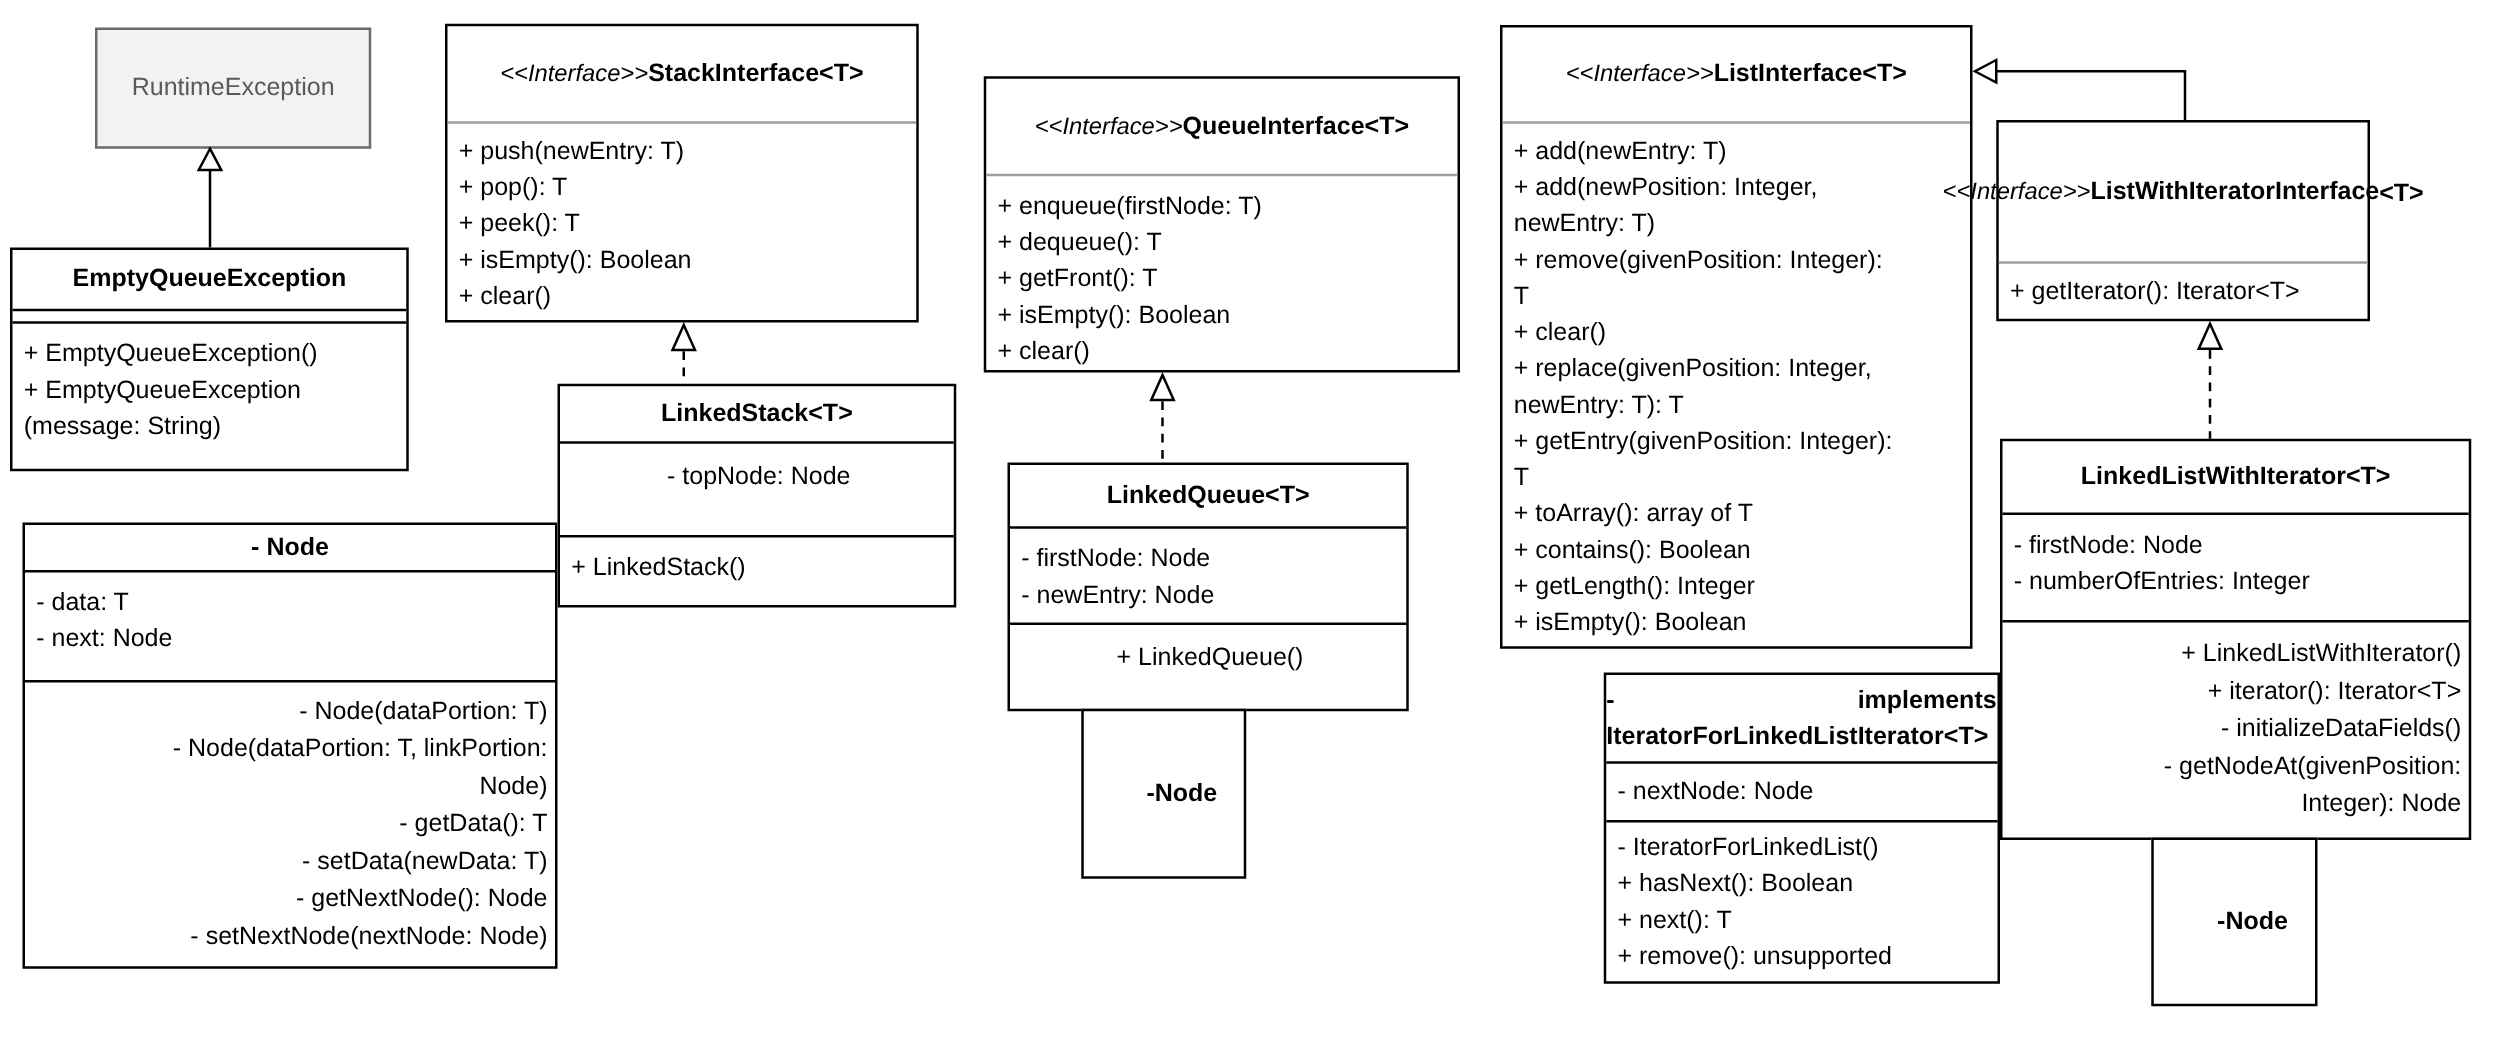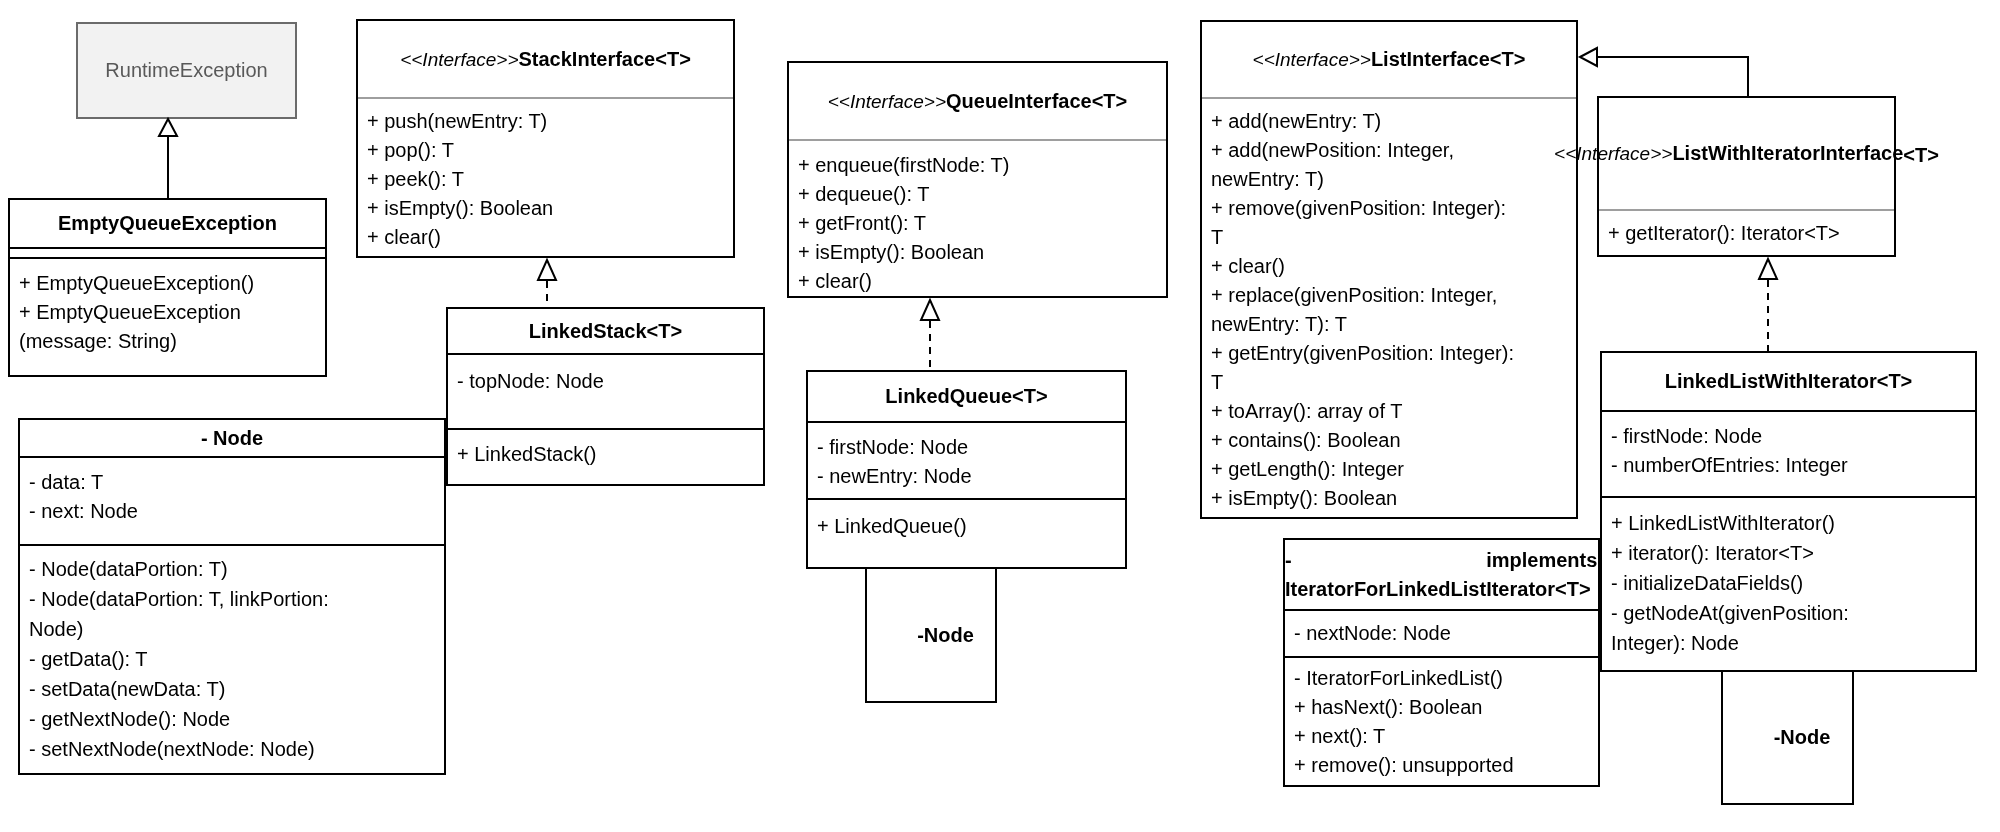--- a/index.html
+++ b/index.html
@@ -15,24 +15,24 @@
   .cmp.sep{border-top:2px solid #000;}
   .cmp.gsep{border-top:2px solid var(--interface-separator,#9e9e9e);}
   .cmp.fill{flex:1 1 auto;}
   .title-c{
     display:flex;flex-direction:row;align-items:center;justify-content:center;
     text-align:left;font-weight:bold;font-size:20px;line-height:29px;
   }
   .stereo{font-style:italic;font-weight:normal;font-size:19px;}
   .members{padding:8px 6px 0 9px;font-size:20px;}
   .members .line{line-height:29px;white-space:nowrap;}
-  .members.lh30 .line{line-height:30px;}
+  .members.lh30 .line{line-height:30px;text-align:right;}
   .members.pt6{padding-top:6px;}
   .members.pt10{padding-top:10px;}
-  .members.pt12{padding-top:12px;}
+  .members.pt12{padding-top:12px;text-align:center;}
   .muted{
     background:var(--muted-box-bg,#f2f2f2);
     border-color:var(--muted-box-border,#6b6b6b);
     color:var(--muted-text,#595959);
     margin-left:19px;
   }
   .muted .title-c{font-weight:normal;}
   .mini{align-items:center;justify-content:center;display:flex;font-weight:bold;font-size:20px;padding-left:29px;}
   .tgap{margin-top:4px;}
   #wires{position:absolute;left:0;top:0;pointer-events:none;}

